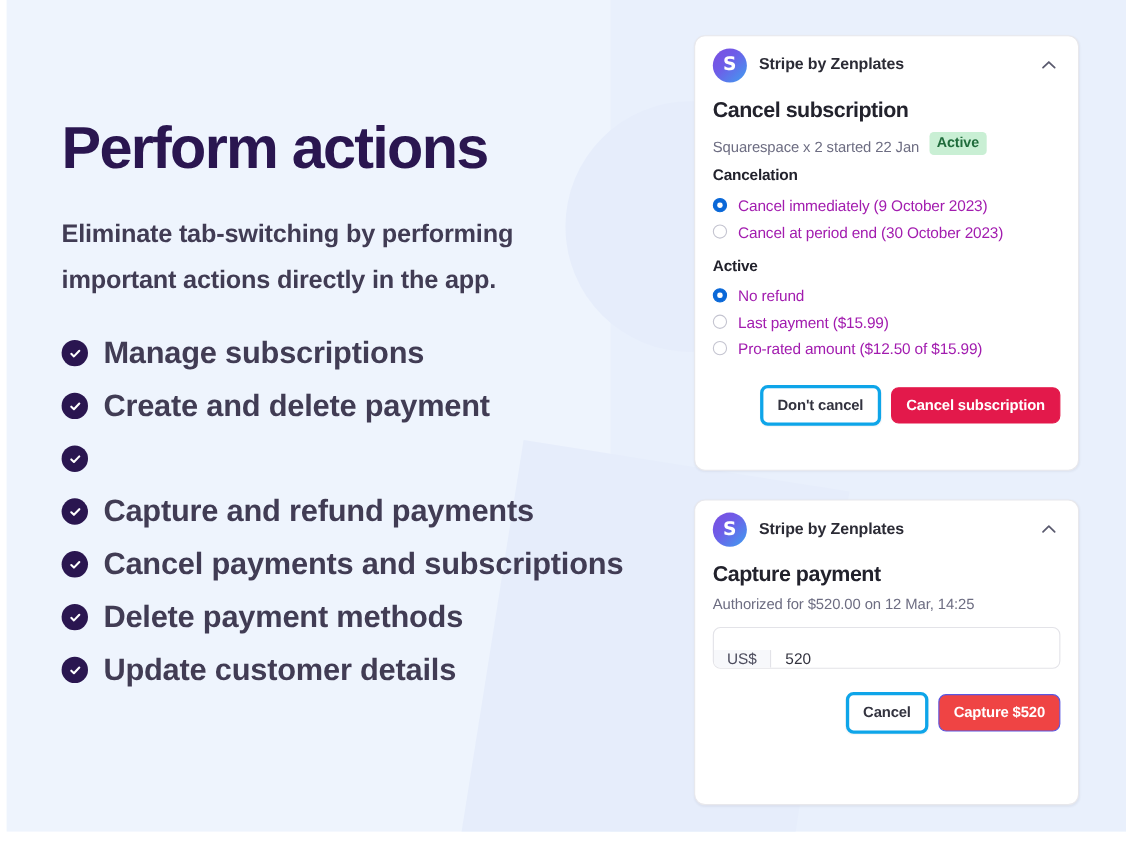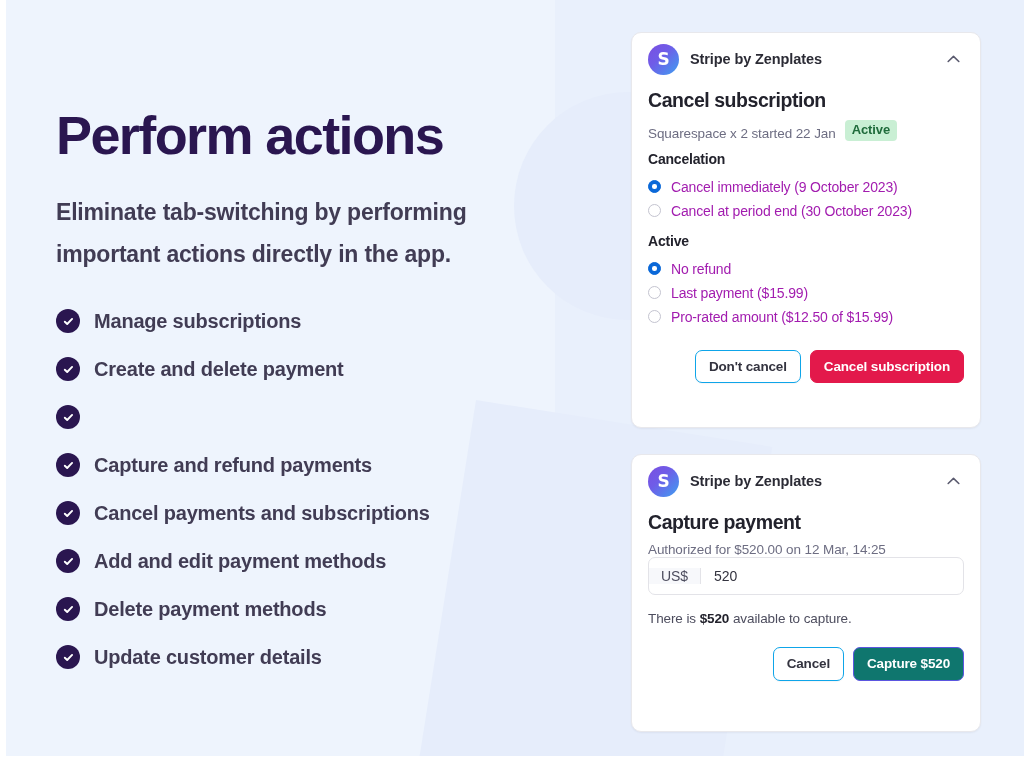--- a/index.html
+++ b/index.html
@@ -115,21 +115,21 @@
     height: 24px;
     border-radius: 50%;
     background: #2a1650;
     display: flex;
     align-items: center;
     justify-content: center;
   }
   .check-badge svg { display: block; }
 
   .feature-label {
-    font-size: 20px;
+    font-size: 28px;
     font-weight: 600;
     color: #413c54;
     letter-spacing: -0.2px;
     white-space: nowrap;
   }
 
   
   #right-col {
     position: absolute;
     left: 625px;
@@ -288,41 +288,41 @@
     padding: 9px 13px;
     cursor: pointer;
     line-height: 1;
     letter-spacing: -0.15px;
     white-space: nowrap;
   }
 
   .btn-secondary {
     background: #ffffff;
     color: #33333f;
-    border: 1px solid #0ea5e9;
+    border: 3px solid #0ea5e9;
     box-shadow: 0 1px 1px rgba(16,24,40,0.04);
   }
 
   .btn-danger {
     background: #e3194b;
     color: #ffffff;
     border: 1px solid #e3194b;
   }
 
   .btn-primary {
-    background: #0f766e;
+    background: #ef4444;
     color: #ffffff;
     border: 1px solid #5b56e0;
   }
 
   
   .amount-field {
     display: flex;
-    align-items: center;
-    margin-top: 0;
+    align-items: flex-end;
+    margin-top: 13px;
     border: 1px solid #e3e3e8;
     border-radius: 7px;
     overflow: hidden;
     height: 38px;
     background: #ffffff;
   }
 
   .amount-prefix {
     display: flex;
     align-items: center;
@@ -398,28 +398,20 @@
           </span>
           <span class="feature-label">Capture and refund payments</span>
         </li>
         <li class="feature-item">
           <span class="check-badge">
             <svg width="13" height="13" viewBox="0 0 13 13">
                 <path d="M2.8 6.7 L5.2 9.0 L10.1 3.9" fill="none" stroke="#ffffff" stroke-width="1.9" stroke-linecap="round" stroke-linejoin="round"></path>
               </svg>
           </span>
           <span class="feature-label">Cancel payments and subscriptions</span>
-        </li>
-        <li class="feature-item">
-          <span class="check-badge">
-            <svg width="13" height="13" viewBox="0 0 13 13">
-                <path d="M2.8 6.7 L5.2 9.0 L10.1 3.9" fill="none" stroke="#ffffff" stroke-width="1.9" stroke-linecap="round" stroke-linejoin="round"></path>
-              </svg>
-          </span>
-          <span class="feature-label">Add and edit payment methods</span>
         </li>
         <li class="feature-item">
           <span class="check-badge">
             <svg width="13" height="13" viewBox="0 0 13 13">
                 <path d="M2.8 6.7 L5.2 9.0 L10.1 3.9" fill="none" stroke="#ffffff" stroke-width="1.9" stroke-linecap="round" stroke-linejoin="round"></path>
               </svg>
           </span>
           <span class="feature-label">Delete payment methods</span>
         </li>
         <li class="feature-item">
@@ -503,21 +495,20 @@
           <div class="card-title">Capture payment</div>
           <div class="card-sub">
             <span>Authorized for $520.00 on 12 Mar, 14:25</span>
           </div>
 
           <div class="amount-field">
             <span class="amount-prefix">US$</span>
             <input class="amount-input" type="text" value="520" placeholder="0.00" style="">
           </div>
 
-          <div class="help-text"><span>There is </span><b>$520</b><span> available to capture.</span></div>
 
           <div class="card-actions">
             <button class="btn btn-secondary">Cancel</button>
             <button class="btn btn-primary">Capture $520</button>
           </div>
         </div>
       </div>
 
     </div>
   </div>

